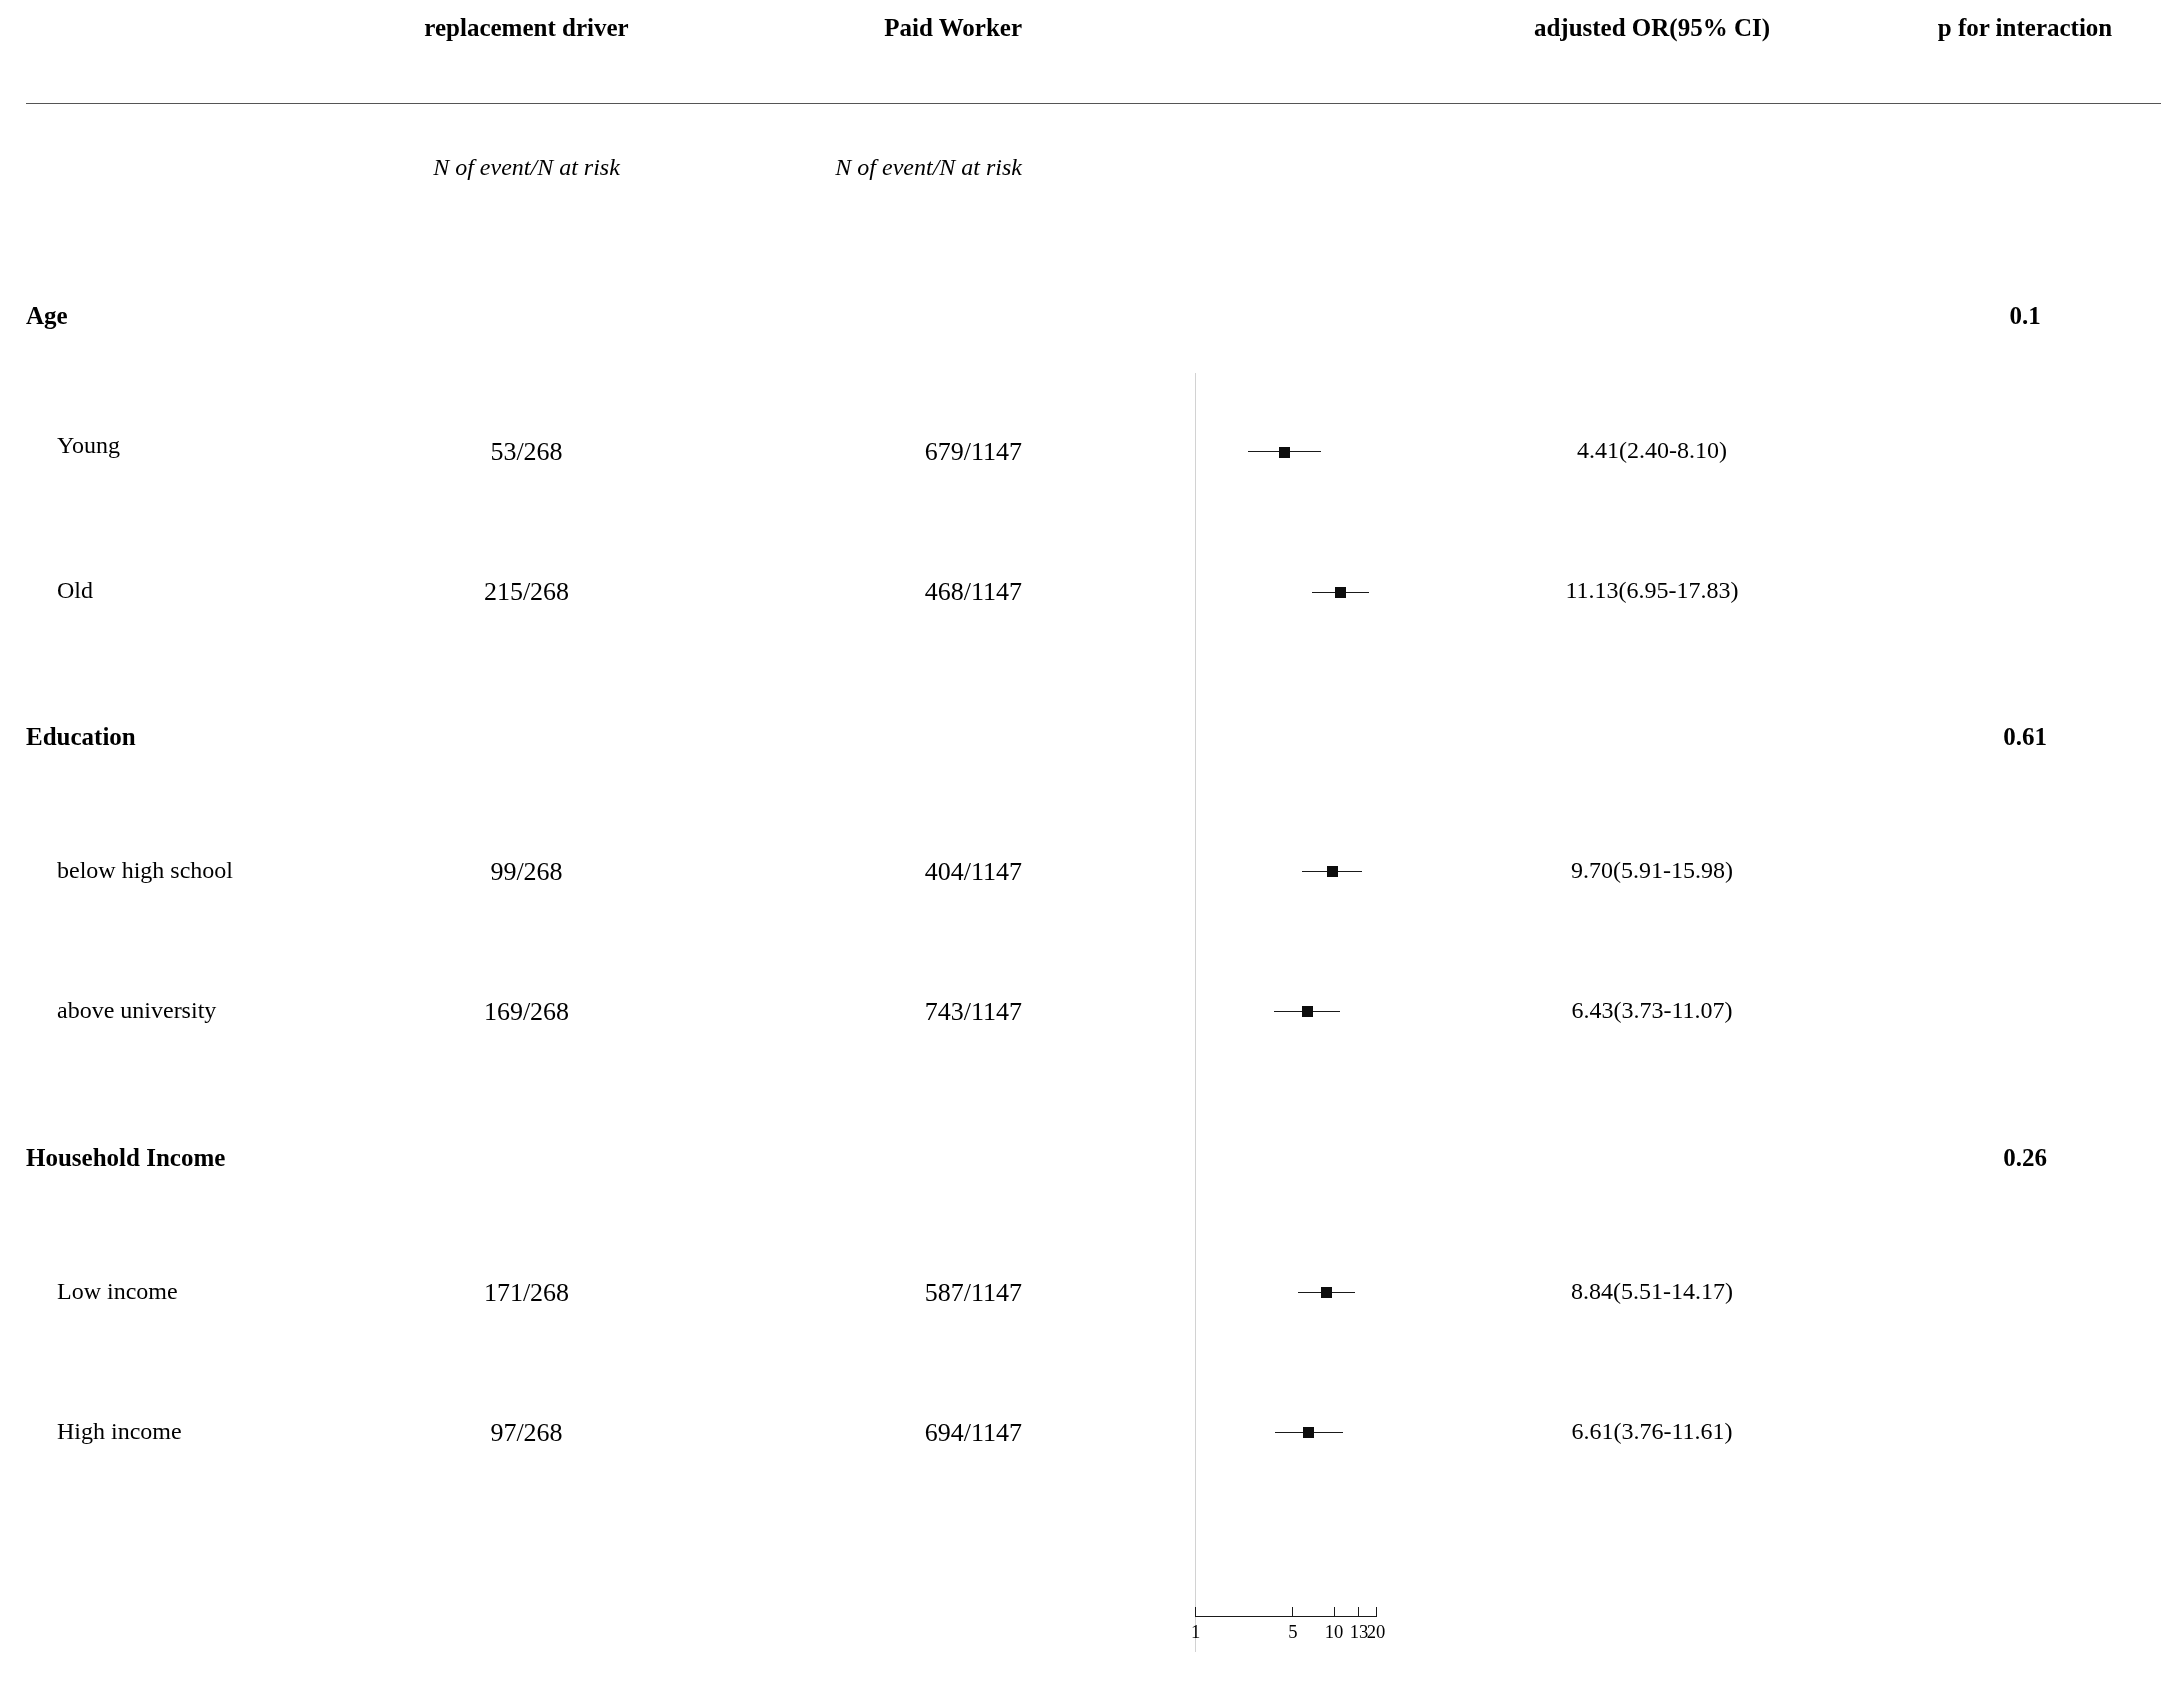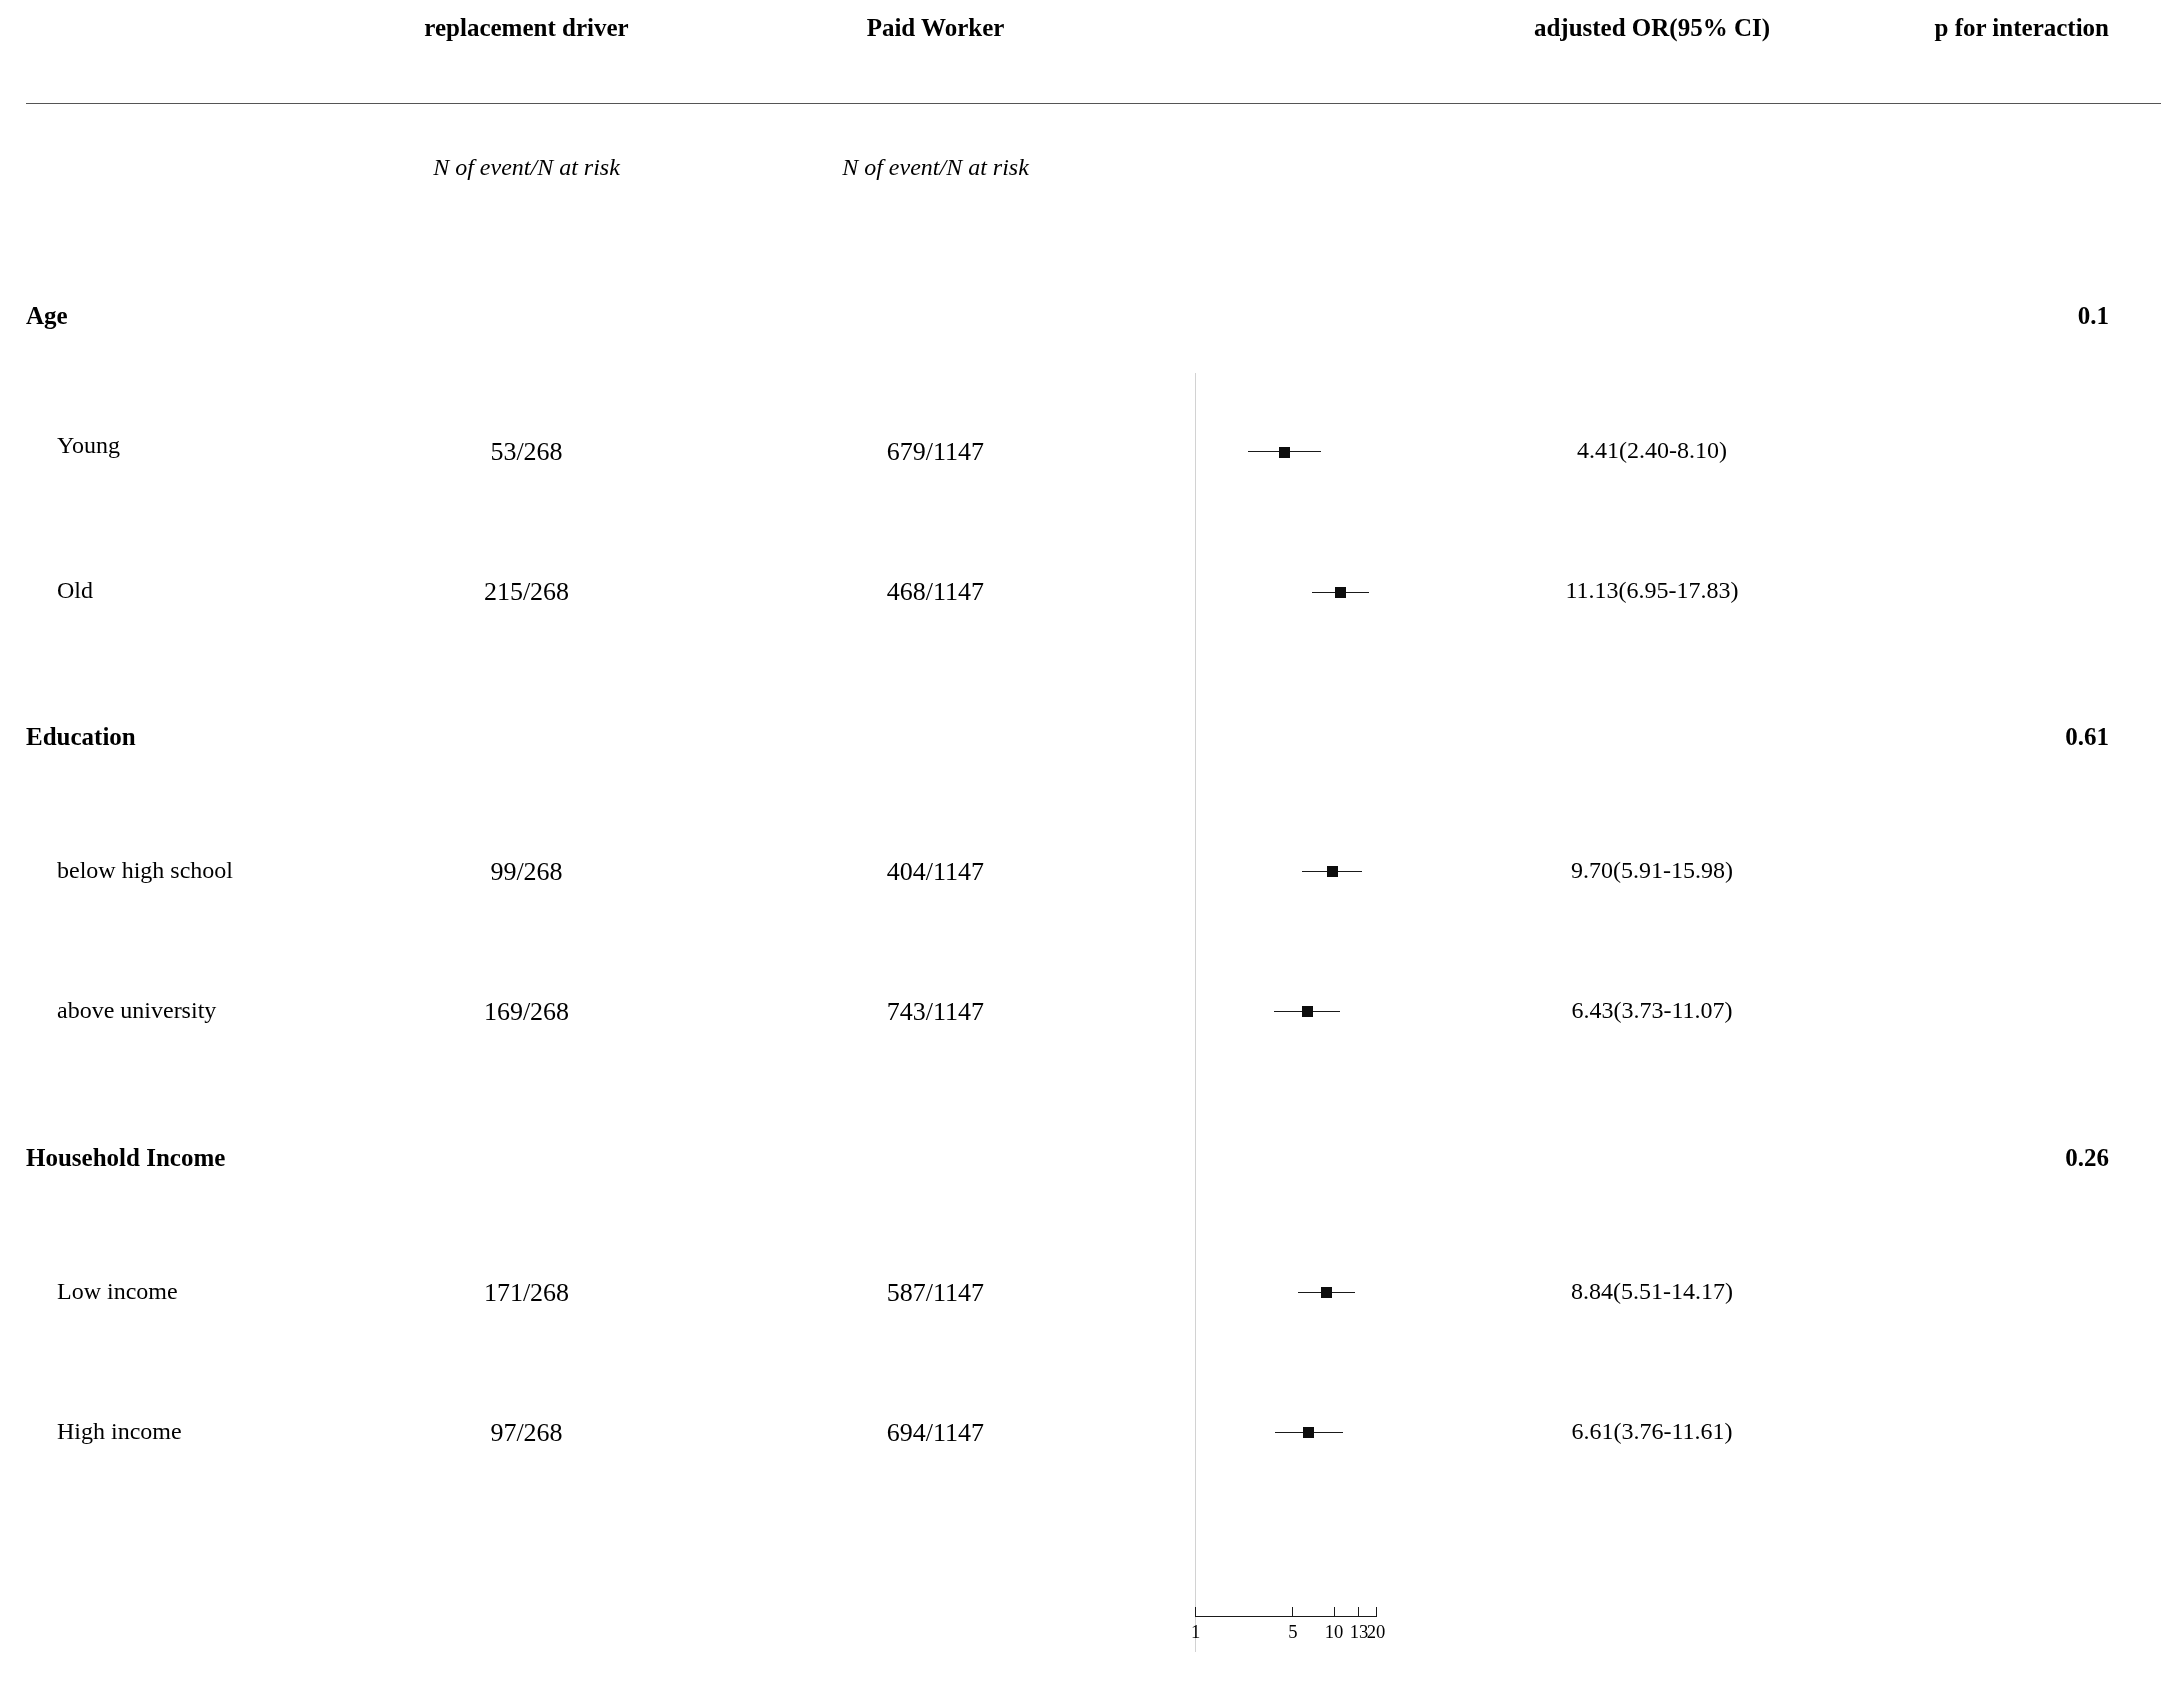--- a/index.html
+++ b/index.html
@@ -20,23 +20,23 @@
     position: absolute;
     left: 0; top: 0;
     width: 2183px;
     height: 1695px;
     padding-left: 36px;
   }
 
   
   .col-label   { left: 26px;   width: 373px;  text-align: left; }
   .col-group1  { left: 398px;  width: 257px;  text-align: center; }
-  .col-group2  { left: 807px; width: 257px;  text-align: center; }
+  .col-group2  { left: 765px; width: 257px;  text-align: right; }
   .col-or      { left: 1414px; width: 476px;  text-align: center; }
-  .col-p       { left: 1839px; width: 270px;  text-align: right; }
+  .col-p       { left: 1890px; width: 270px;  text-align: center; }
 
   .row-abs { position: absolute; }
 
   
   .hdr {
     position: absolute;
     top: 14px;
     font-size: 25px;
     font-weight: bold;
     line-height: 1.1;

